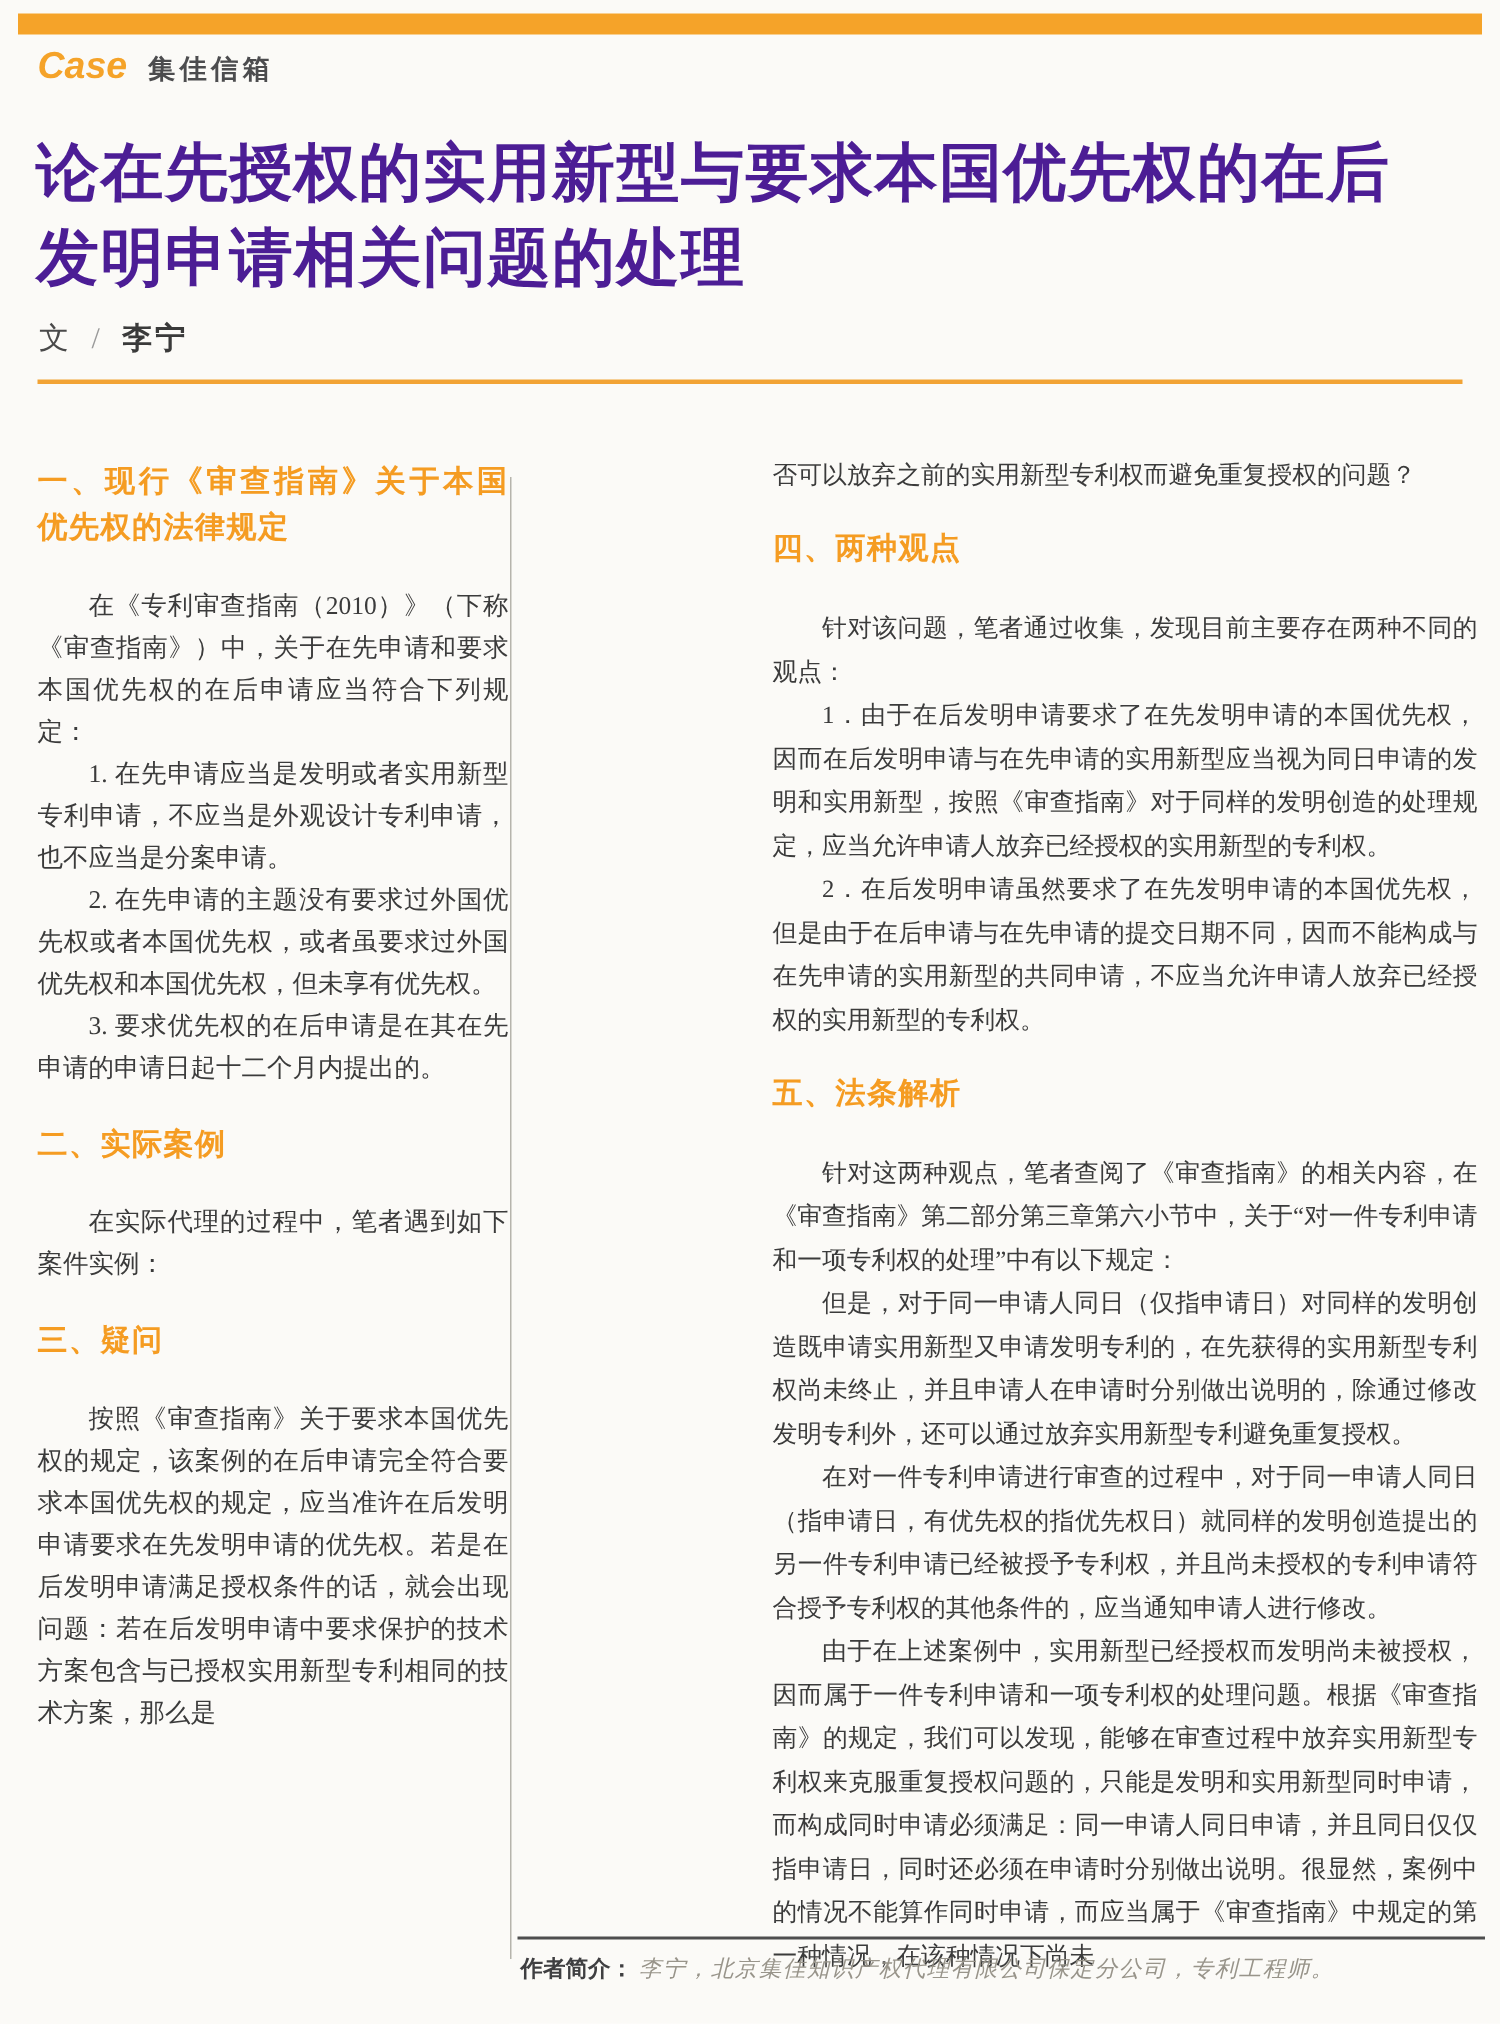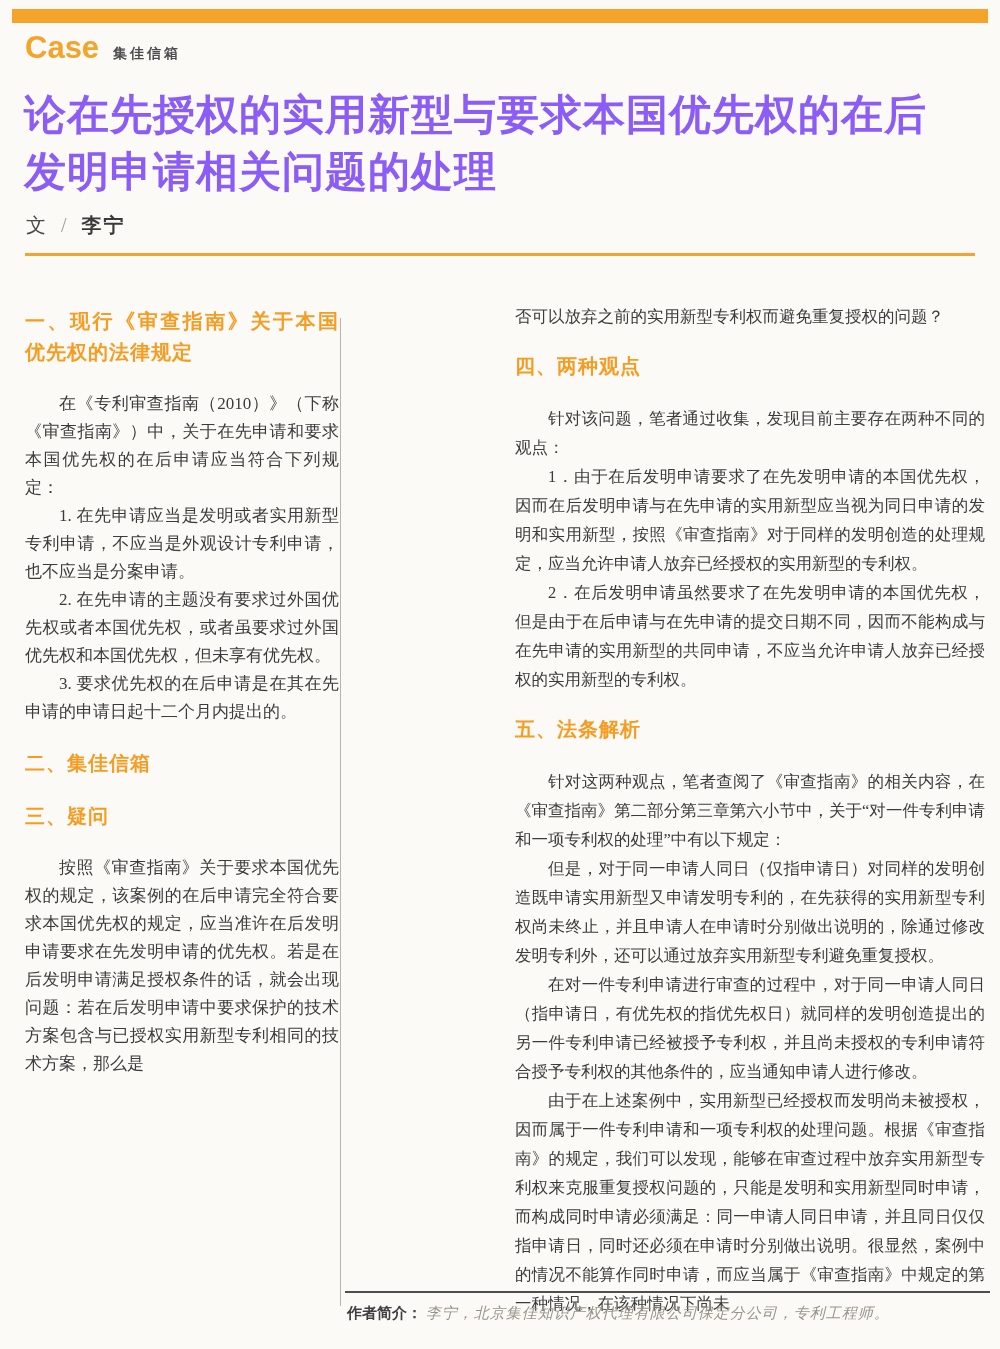--- a/index.html
+++ b/index.html
@@ -14,29 +14,29 @@
   .top-bar{
     position:absolute;left:12px;top:9px;width:976px;height:14px;
     background:#f5a329;
   }
   .kicker{
     position:absolute;left:25px;top:30px;
     font-family:"Liberation Sans","DejaVu Sans",sans-serif;
     display:flex;align-items:baseline;gap:14px;
   }
   .kicker-word{
-    color:#f5a329;font-size:31px;font-weight:bold;letter-spacing:0px;
+    color:#f5a329;font-size:25px;font-weight:bold;letter-spacing:0px;font-style:italic;
   }
   .kicker-label{
-    color:#4c4c4e;font-size:14px;font-weight:bold;letter-spacing:3px;
+    color:#4c4c4e;font-size:18px;font-weight:bold;letter-spacing:3px;
   }
   .title{
     position:absolute;left:24px;top:86px;width:960px;
     font-family:"Liberation Sans","DejaVu Sans",sans-serif;
-    color:#8b5cf6;font-size:42px;font-weight:bold;
+    color:#4c1d95;font-size:42px;font-weight:bold;
     line-height:57px;margin:0;letter-spacing:1px;
   }
   .byline{
     position:absolute;left:26px;top:212px;
     font-size:20px;color:#4a4a4a;letter-spacing:2px;
   }
   .byline .sep{color:#9a9a9a;margin:0 6px;}
   .byline .author{font-weight:bold;color:#3a3a3a;}
   .head-rule{
     position:absolute;left:25px;top:253px;width:950px;height:3px;
@@ -105,21 +105,22 @@
 
   <div class="head-rule"></div>
 
   <div class="col-left">
     <h2 class="sec-heading">一、现行《审查指南》关于本国优先权的法律规定</h2>
     <p class="body-par">在《专利审查指南（2010）》（下称《审查指南》）中，关于在先申请和要求本国优先权的在后申请应当符合下列规定：</p>
     <p class="body-par">1. 在先申请应当是发明或者实用新型专利申请，不应当是外观设计专利申请，也不应当是分案申请。</p>
     <p class="body-par">2. 在先申请的主题没有要求过外国优先权或者本国优先权，或者虽要求过外国优先权和本国优先权，但未享有优先权。</p>
     <p class="body-par">3. 要求优先权的在后申请是在其在先申请的申请日起十二个月内提出的。</p>
 
-    <h2 class="sec-heading">二、集佳信箱</h2>
+    <h2 class="sec-heading">二、实际案例</h2>
+    <p class="body-par">在实际代理的过程中，笔者遇到如下案件实例：</p>
 
     <h2 class="sec-heading">三、疑问</h2>
     <p class="body-par">按照《审查指南》关于要求本国优先权的规定，该案例的在后申请完全符合要求本国优先权的规定，应当准许在后发明申请要求在先发明申请的优先权。若是在后发明申请满足授权条件的话，就会出现问题：若在后发明申请中要求保护的技术方案包含与已授权实用新型专利相同的技术方案，那么是</p>
   </div>
 
   <div class="col-divider"></div>
 
   <div class="col-right">
     <p class="body-par no-indent">否可以放弃之前的实用新型专利权而避免重复授权的问题？</p>
 

